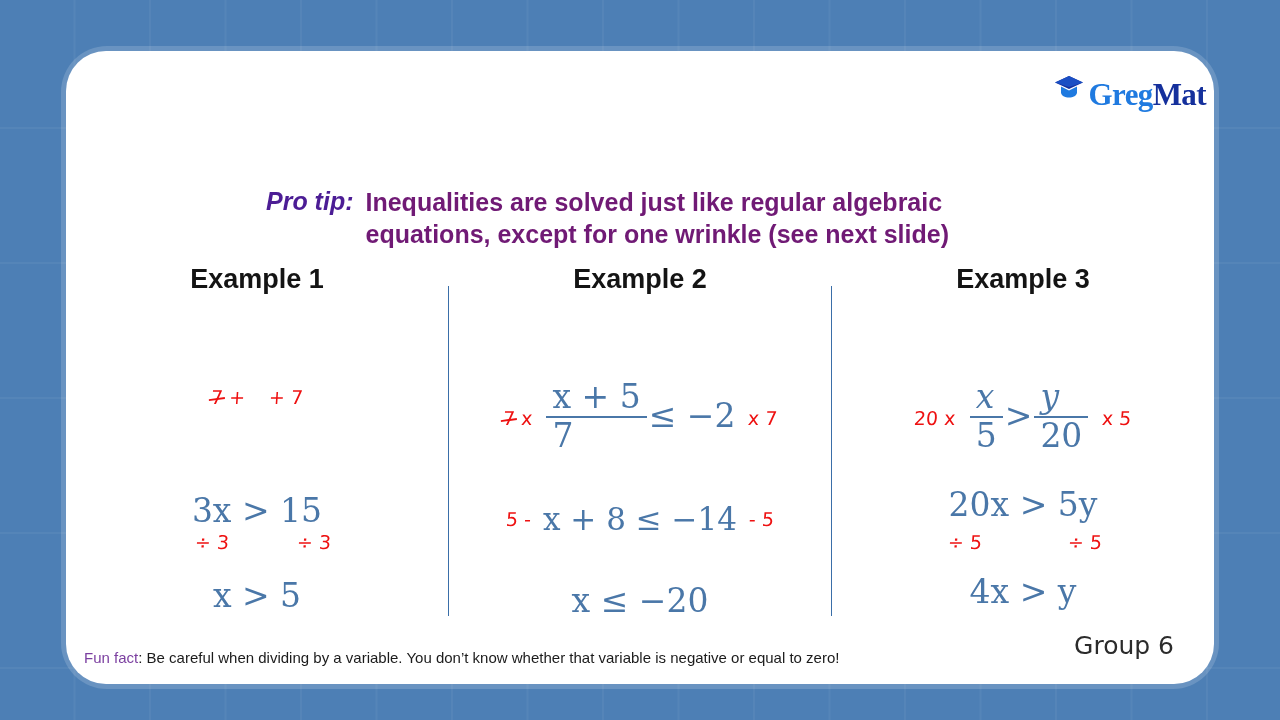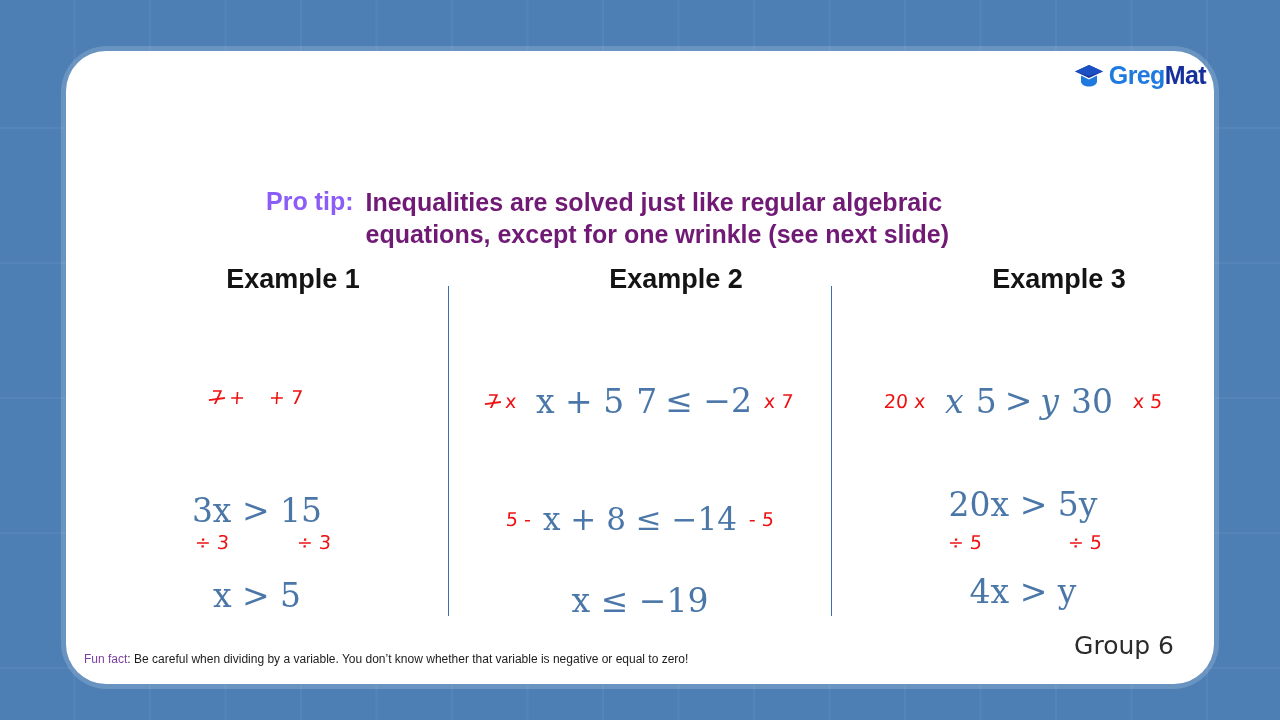--- a/index.html
+++ b/index.html
@@ -56,25 +56,26 @@
     display: flex;
     align-items: center;
     gap: 5px;
   }
   #logo .cap {
     display: block;
     width: 30px;
     height: 24px;
   }
   #logo .wordmark {
-    font-family: Liberation Sans, sans-serif;
+    font-family: Liberation Serif, serif;
     font-weight: bold;
-    font-size: 25px;
+    font-size: 31px;
     letter-spacing: -0.6px;
     line-height: 1;
+    margin-top: 16px;
   }
   #logo .wordmark .greg { color: #1f7ae0; }
   #logo .wordmark .mat  { color: #15309c; }
 
   
   #title {
     position: absolute;
     left: 0;
     top: 20px;
     width: 100%;
@@ -90,25 +91,26 @@
   
   #protip {
     position: absolute;
     left: 200px;
     top: 135px;
     display: flex;
     align-items: flex-start;
     gap: 12px;
   }
   #protip .label {
-    color: #8b5cf6;
+    color: #4c1d95;
     font-weight: bold;
     font-size: 25px;
     white-space: nowrap;
     padding-top: 1px;
+    font-style: italic;
   }
   #protip .body {
     color: #701a75;
     font-weight: bold;
     font-size: 25px;
     line-height: 1.28;
     width: 640px;
   }
 
   
@@ -128,21 +130,20 @@
   .col + .col { border-left: 1.6px solid #3a6ea8; }
   .col-head {
     position: absolute;
     top: -22px;
     left: 0;
     width: 100%;
     font-weight: bold;
     font-size: 27px;
     color: #141414;
     white-space: nowrap;
-    padding-left: 36px;
   }
 
   
   .row {
     position: absolute;
     left: 0;
     width: 100%;
     display: flex;
     align-items: center;
     justify-content: center;
@@ -174,21 +175,21 @@
     height: 1.8px;
     background: #ee1111;
     transform: rotate(-8deg);
   }
   .ann.left  { margin-right: 12px; }
   .ann.right { margin-left: 12px; }
 
   
   .frac {
     display: inline-flex;
-    flex-direction: row;
+    flex-direction: column;
     align-items: flex-start;
     vertical-align: middle;
     margin: 0 2px;
     position: relative;
     top: -1px;
   }
   .frac .num { padding: 0 6px; line-height: 1.04; }
   .frac .den { padding: 0 6px; line-height: 1.04; }
   .frac .bar {
     width: 100%;
@@ -205,21 +206,21 @@
     display: flex;
     justify-content: center;
     white-space: nowrap;
   }
 
   
   #funfact {
     position: absolute;
     left: 18px;
     bottom: 18px;
-    font-size: 12px;
+    font-size: 15px;
     color: #1b1b1b;
     white-space: nowrap;
   }
   #funfact .ff { color: #7b3fa0; }
   #group {
     position: absolute;
     right: 40px;
     bottom: 24px;
     font-family: "DejaVu Sans", sans-serif;
     font-size: 25px;
@@ -289,37 +290,37 @@
           <span class="ann right">x 7</span>
         </div>
 
         <div class="row" style="top:215px">
           <span class="ann left">5 -</span>
           <span class="math small">x + 8 ≤ −14</span>
           <span class="ann right">- 5</span>
         </div>
 
         <div class="row" style="top:295px">
-          <span class="math">x ≤ −19</span>
+          <span class="math">x ≤ −20</span>
         </div>
       </div>
 
       <div class="col">
         <div class="col-head">Example 3</div>
 
         <div class="row" style="top:95px">
           <span class="ann left">20 x</span>
           <span class="math"><span class="frac">
                 <span class="num v">x</span>
                 <span class="bar"></span>
                 <span class="den">5</span>
               </span><span>&gt;</span><span class="frac">
                 <span class="num v">y</span>
                 <span class="bar"></span>
-                <span class="den">30</span>
+                <span class="den">20</span>
               </span></span>
           <span class="ann right">x 5</span>
         </div>
 
         <div class="row" style="top:199px">
           <span class="math">20x &gt; 5y</span>
         </div>
         <div class="divrow" style="top:245px; gap:86px; padding-left:2px;">
           <span class="ann">÷ 5</span>
           <span class="ann">÷ 5</span>

